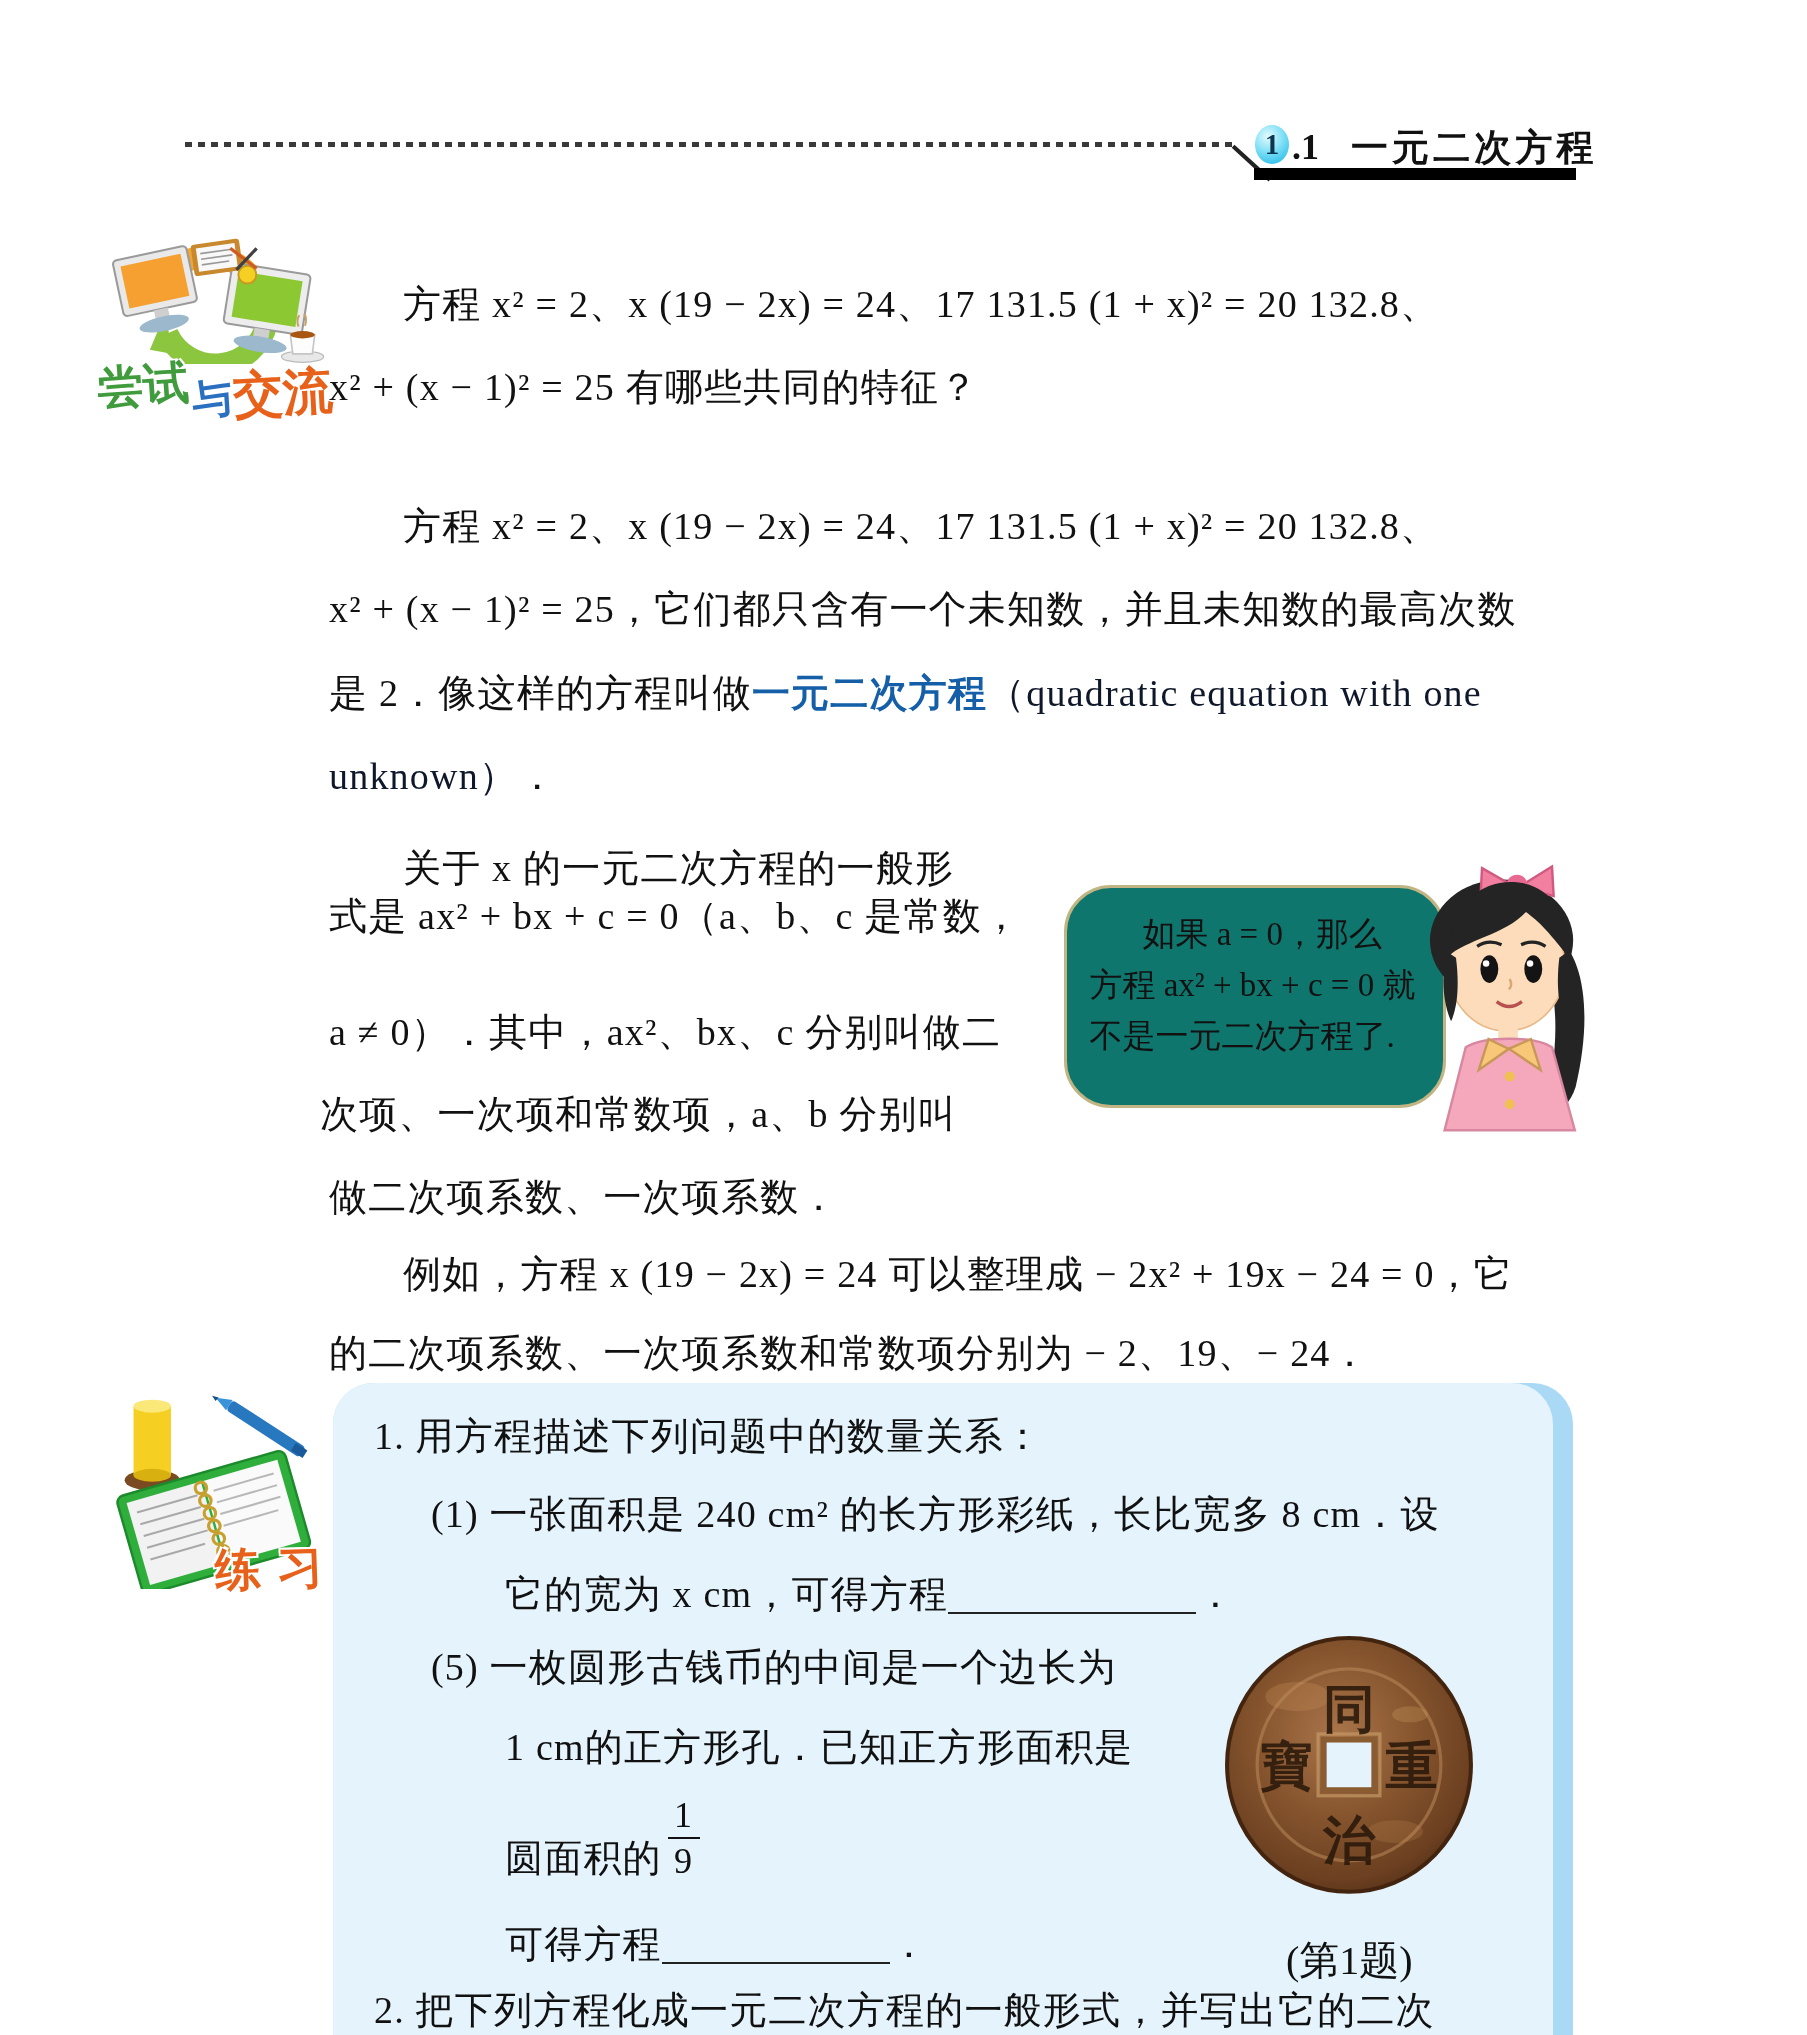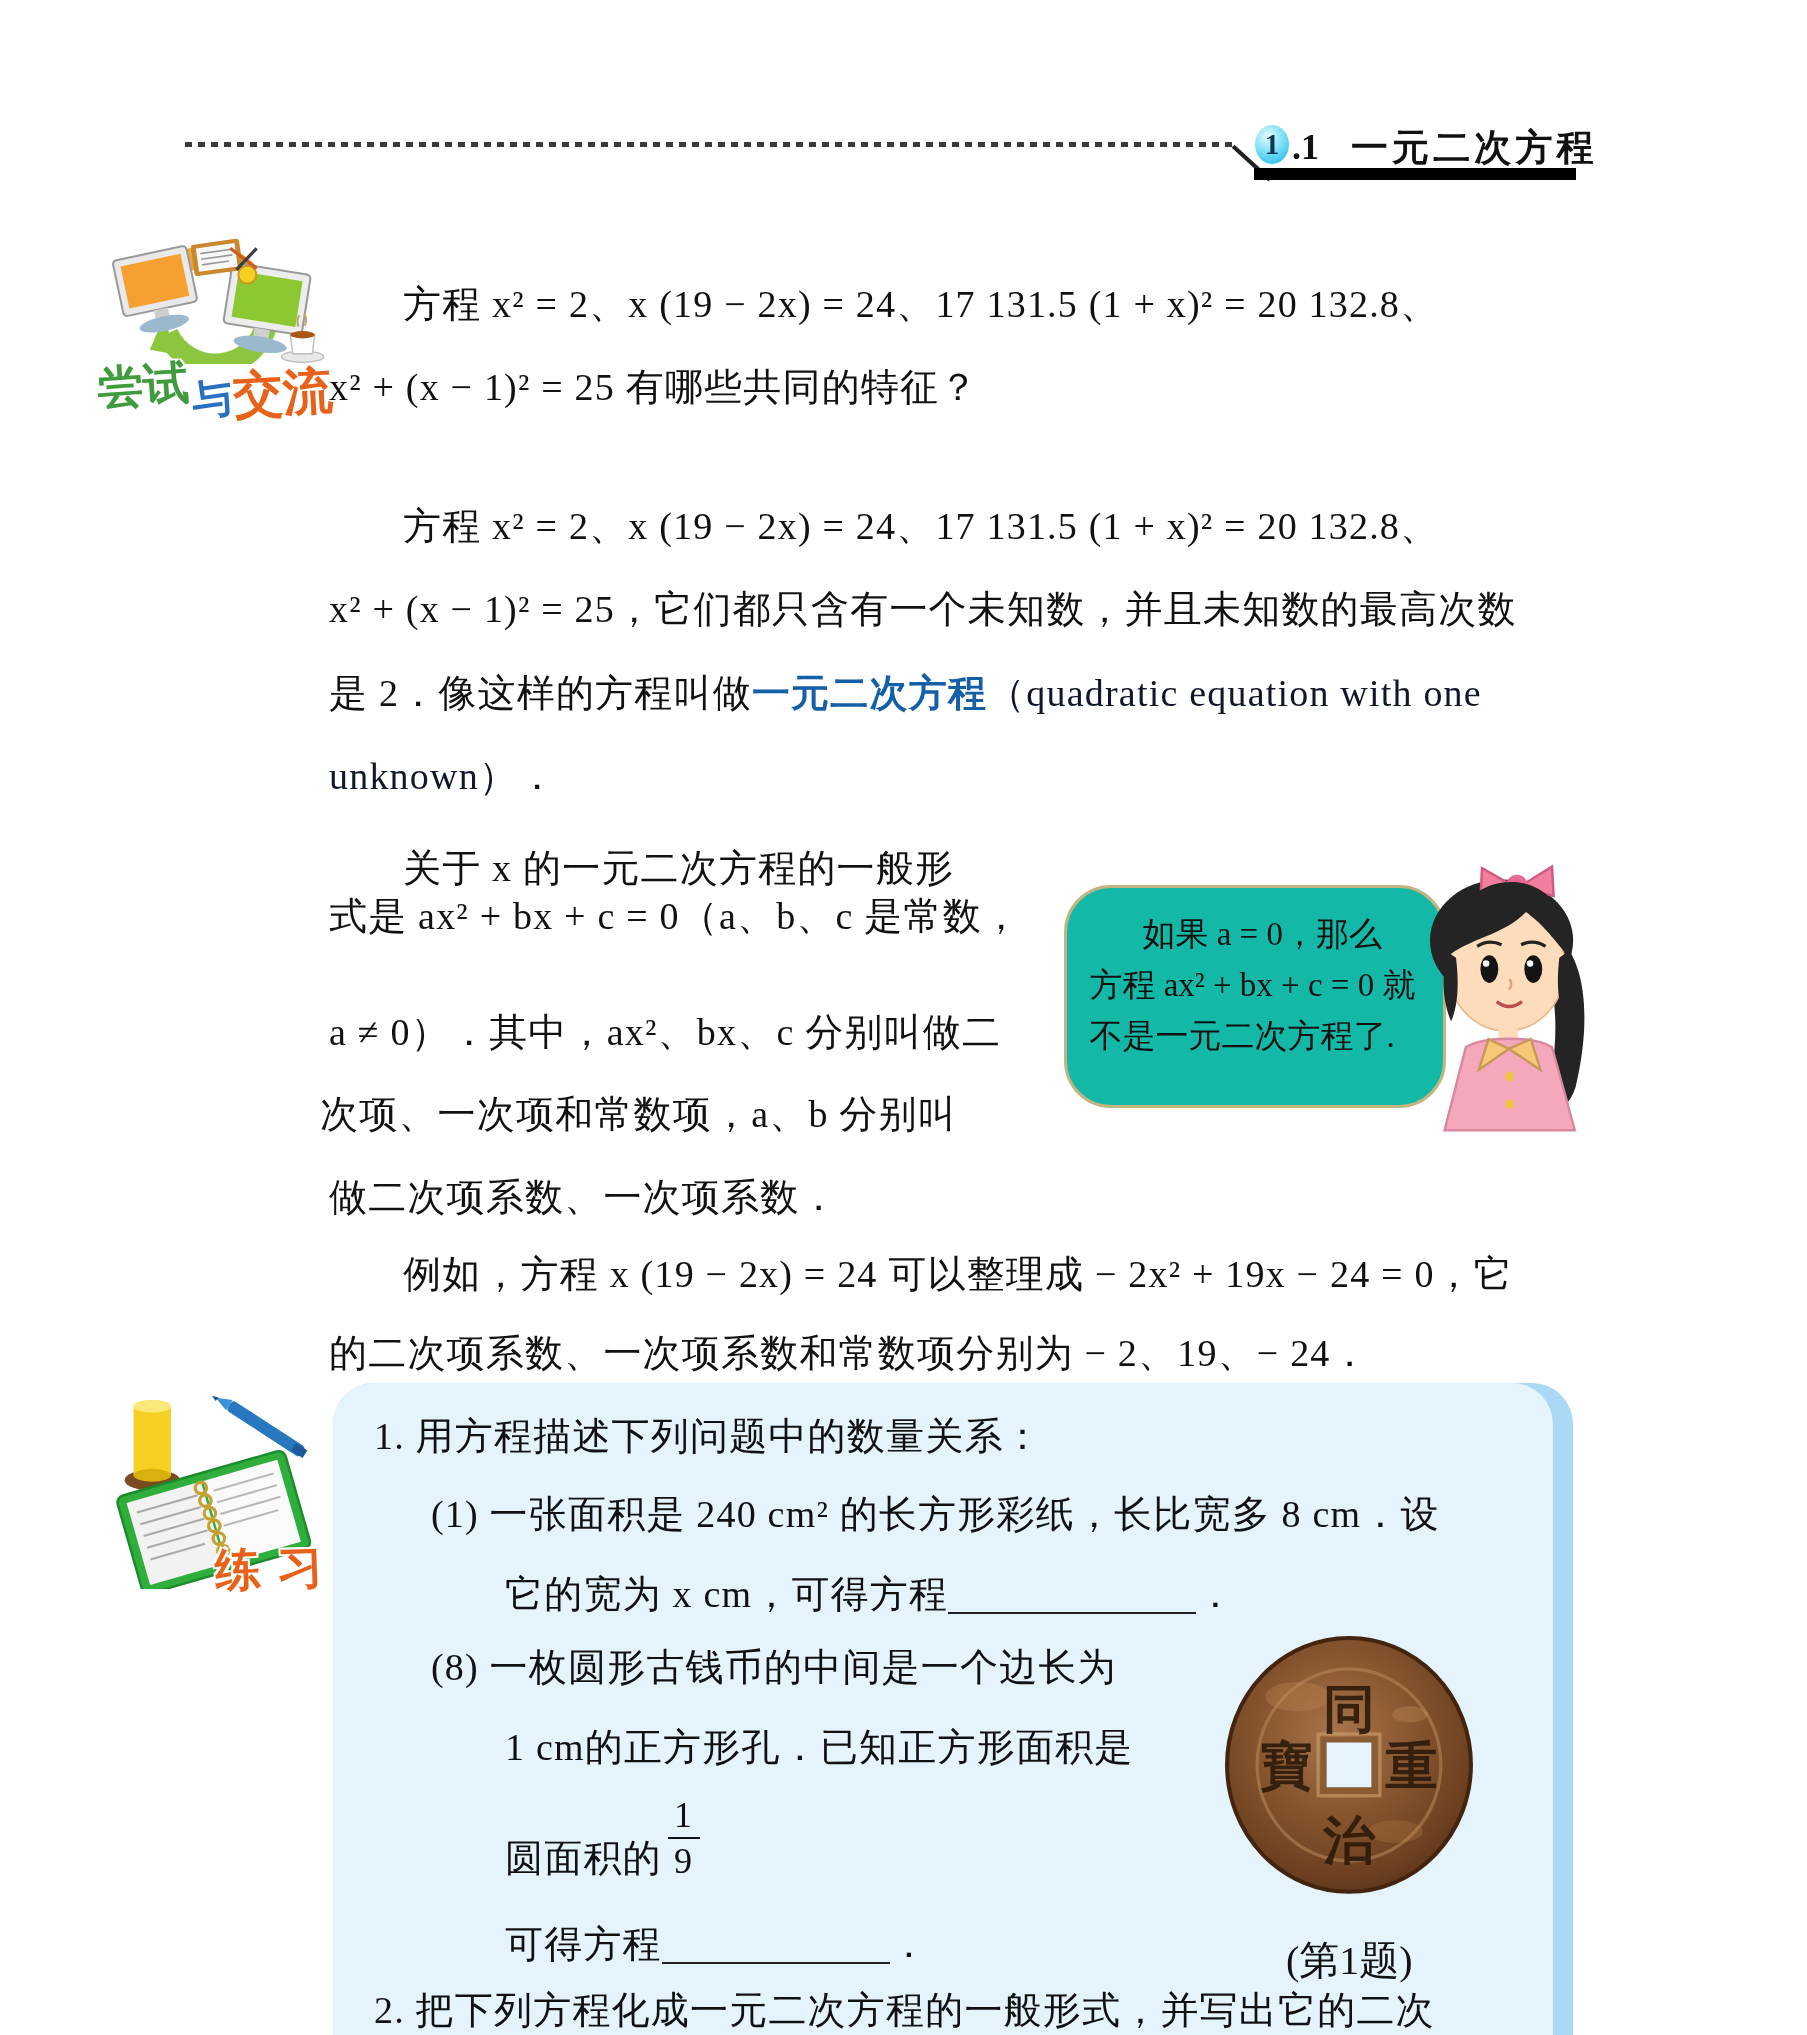--- a/index.html
+++ b/index.html
@@ -20,21 +20,21 @@
     background:repeating-linear-gradient(90deg,#3a3a3a 0 7px,transparent 7px 13px);}
   .sec-ellipse{left:1255px;top:125px;width:34px;height:39px;border-radius:50%;
     background:radial-gradient(circle at 38% 30%,#e6fbff 0%,#7edff5 45%,#10b2e6 100%);
     display:flex;align-items:center;justify-content:center;
     font-size:29px;font-weight:bold;color:#0b3550;}
   .sec-rest{left:1292px;top:126px;font-size:36px;font-weight:bold;}
   .sec-title{left:1351px;top:123px;font-size:37px;font-weight:bold;letter-spacing:4.1px;}
   .sec-bar{left:1254px;top:168px;width:322px;height:12.2px;background:#000;}
   
   .bubble{left:1064px;top:885px;width:382px;height:223px;
-    background:#14b8a6;border:3.7px solid #c2b584;border-radius:47px;
+    background:#0f766e;border:3.7px solid #c2b584;border-radius:47px;
     box-sizing:border-box;padding:21px 20.4px 0 22.4px;}
   .bubble .bl{font-size:33px;line-height:1.55;white-space:nowrap;}
   .bubble .bl1{padding-left:53px;}
   
   .pbox-outer{left:333px;top:1383px;width:1240px;height:956px;
     background:#a9d9f4;border-radius:41px;}
   .pbox-inner{position:absolute;left:0;top:0;width:1220px;height:956px;
     background:#e4f3fc;border-radius:41px;}
   .blank{display:inline-block;border-bottom:2.8px solid #222;height:0.95em;
     margin-bottom:-6.5px;}
@@ -223,21 +223,21 @@
     <polygon points="268,92 252,97 266,103" fill="#184f86"></polygon>
   </g>
 </svg>
 <div class="abs badge-prac">练习</div>
 
 <div class="abs t" style="left:374px;top:1417px">1. 用方程描述下列问题中的数量关系：</div>
 <div class="abs t" style="left:431px;top:1495px">(1) 一张面积是 240 cm² 的长方形彩纸，长比宽多 8 cm．设</div>
 <div class="abs t" style="left:505px;top:1575px">
   <span>它的宽为 x cm，可得方程</span><span class="blank" style="width:248px"></span><span>．</span>
 </div>
-<div class="abs t" style="left:431px;top:1648px">(8) 一枚圆形古钱币的中间是一个边长为</div>
+<div class="abs t" style="left:431px;top:1648px">(5) 一枚圆形古钱币的中间是一个边长为</div>
 <div class="abs t" style="left:505px;top:1728px">1 cm的正方形孔．已知正方形面积是</div>
 <div class="abs t fracline" style="left:505px;top:1797px">
   <span>圆面积的</span>
   <span class="frac">
     <span class="num">1</span>
     <span class="den">9</span>
   </span>
 </div>
 <div class="abs t" style="left:505px;top:1925px">
   <span>可得方程</span><span class="blank" style="width:228px"></span><span>．</span>

